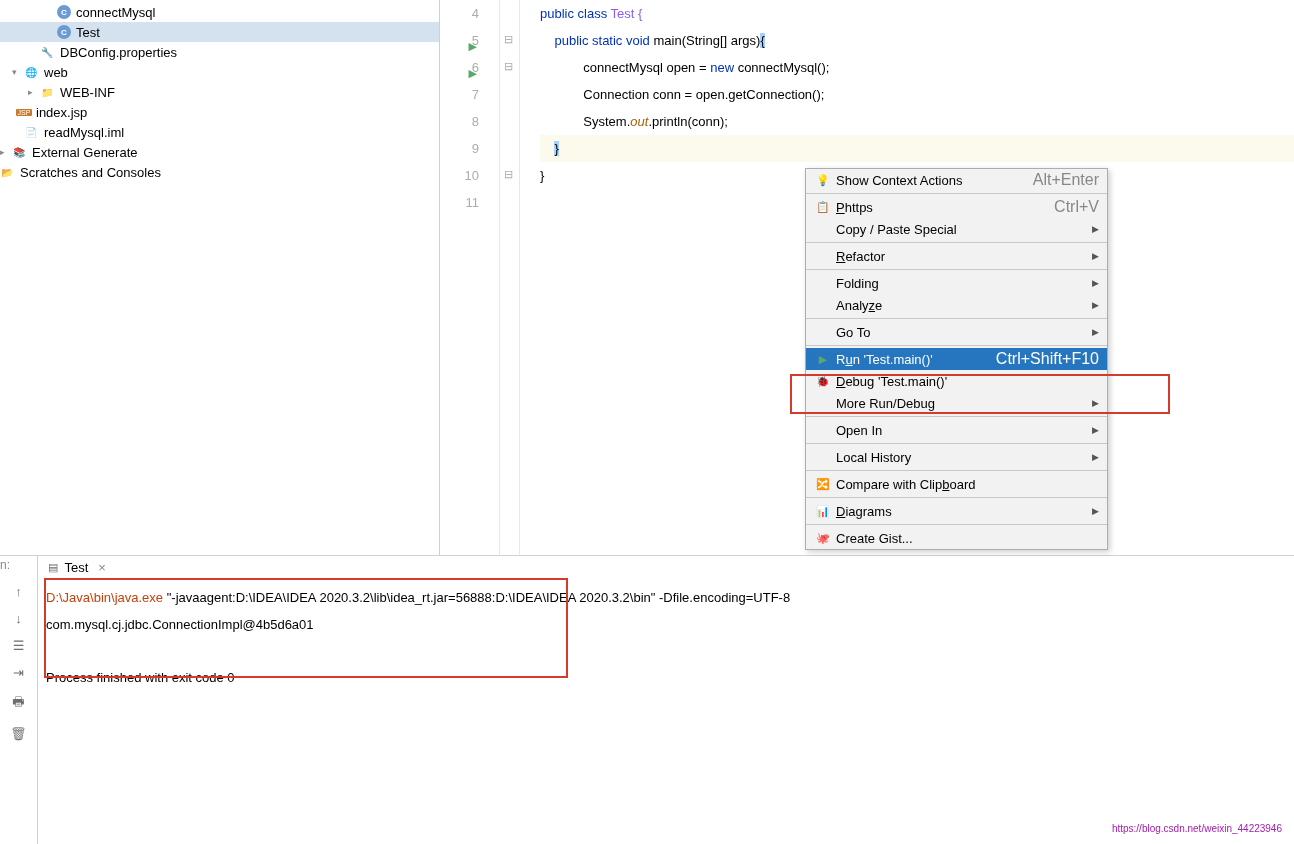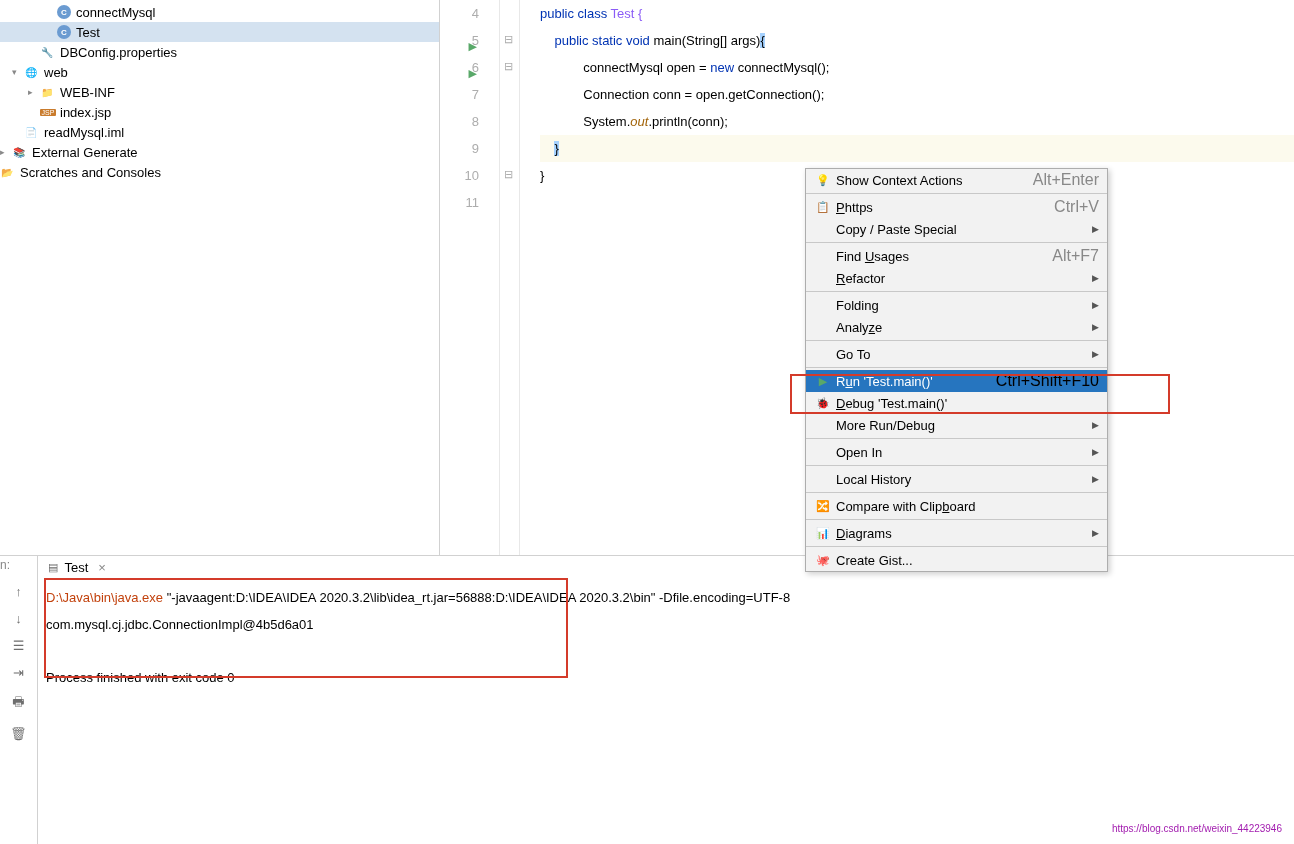--- a/index.html
+++ b/index.html
@@ -26,21 +26,21 @@
 .fold-mark{position:absolute;left:4px;color:#adadad;font-size:11px}
 .code{flex:1;font-family:Consolas,monospace;font-size:15px;line-height:27px;padding-left:20px;white-space:pre}
 .kw{color:#0033b3}
 .cls{color:#8b5cf6}
 .field{color:#a16207;font-style:italic}
 .hl-line{background:#fcfaed;display:block;width:100%}
 .caret-brace{background:#a6d2ff}
 .ctx-menu{position:absolute;left:805px;top:168px;width:303px;background:#f2f2f2;border:1px solid #adadad;box-shadow:2px 2px 6px rgba(0,0,0,.2);z-index:100}
 .menu-item{display:flex;align-items:center;height:22px;padding:0 8px;cursor:pointer;position:relative}
 .menu-item.highlighted{background:#2675bf;color:#fff}
-.menu-item.highlighted .shortcut{color:#000000}
+.menu-item.highlighted .shortcut{color:#ffffff}
 .mi-icon{width:18px;display:inline-flex;align-items:center;justify-content:center;font-size:11px;color:#6e6e6e}
 .mi-label{flex:1;padding-left:4px}
 .mi-label u{text-decoration:underline}
 .shortcut{color:#888;font-size:16px}
 .submenu-arrow{color:#555;font-size:9px}
 .menu-sep{height:1px;background:#c8c8c8;margin:2px 0}
 .red-box1{position:absolute;left:790px;top:374px;width:380px;height:40px;border:2px solid #d43b2a;z-index:101;pointer-events:none}
 .bottom{border-top:1px solid #d1d1d1;height:289px;display:flex}
 .run-gutter{width:38px;background:#fff;border-right:1px solid #d1d1d1;padding-top:28px;display:flex;flex-direction:column;align-items:center;gap:12px}
 .run-gutter span{color:#6e6e6e;font-size:13px;cursor:pointer}
@@ -77,21 +77,21 @@
     <div class="tree-item" style="padding-left:12px">
         <span class="chev">▾</span>
         <span class="tree-icon ic-web">🌐</span>
         <span>web</span>
       </div>
     <div class="tree-item" style="padding-left:28px">
         <span class="chev">▸</span>
         <span class="tree-icon ic-folder">📁</span>
         <span>WEB-INF</span>
       </div>
-    <div class="tree-item" style="padding-left:40px">
+    <div class="tree-item" style="padding-left:16px">
         <span class="tree-icon">
           <span class="ic-jsp">JSP</span>
         </span>
         <span>index.jsp</span>
       </div>
     <div class="tree-item" style="padding-left:24px">
         <span class="tree-icon ic-iml">📄</span>
         <span>readMysql.iml</span>
       </div>
     <div class="tree-item" style="padding-left:0px">
@@ -138,25 +138,20 @@
       <span class="shortcut">Ctrl+V</span>
     </div>
   <div class="menu-item">
       <span class="mi-icon"></span>
       <span class="mi-label">Copy / Paste Special</span>
       <span class="submenu-arrow">▶</span>
     </div>
   <div class="menu-sep"></div>
   <div class="menu-item">
       <span class="mi-icon"></span>
-      <span class="mi-label">Find <u>U</u>sages</span>
-      <span class="shortcut">Alt+F7</span>
-    </div>
-  <div class="menu-item">
-      <span class="mi-icon"></span>
       <span class="mi-label"><u>R</u>efactor</span>
       <span class="submenu-arrow">▶</span>
     </div>
   <div class="menu-sep"></div>
   <div class="menu-item">
       <span class="mi-icon"></span>
       <span class="mi-label">Folding</span>
       <span class="submenu-arrow">▶</span>
     </div>
   <div class="menu-item">

